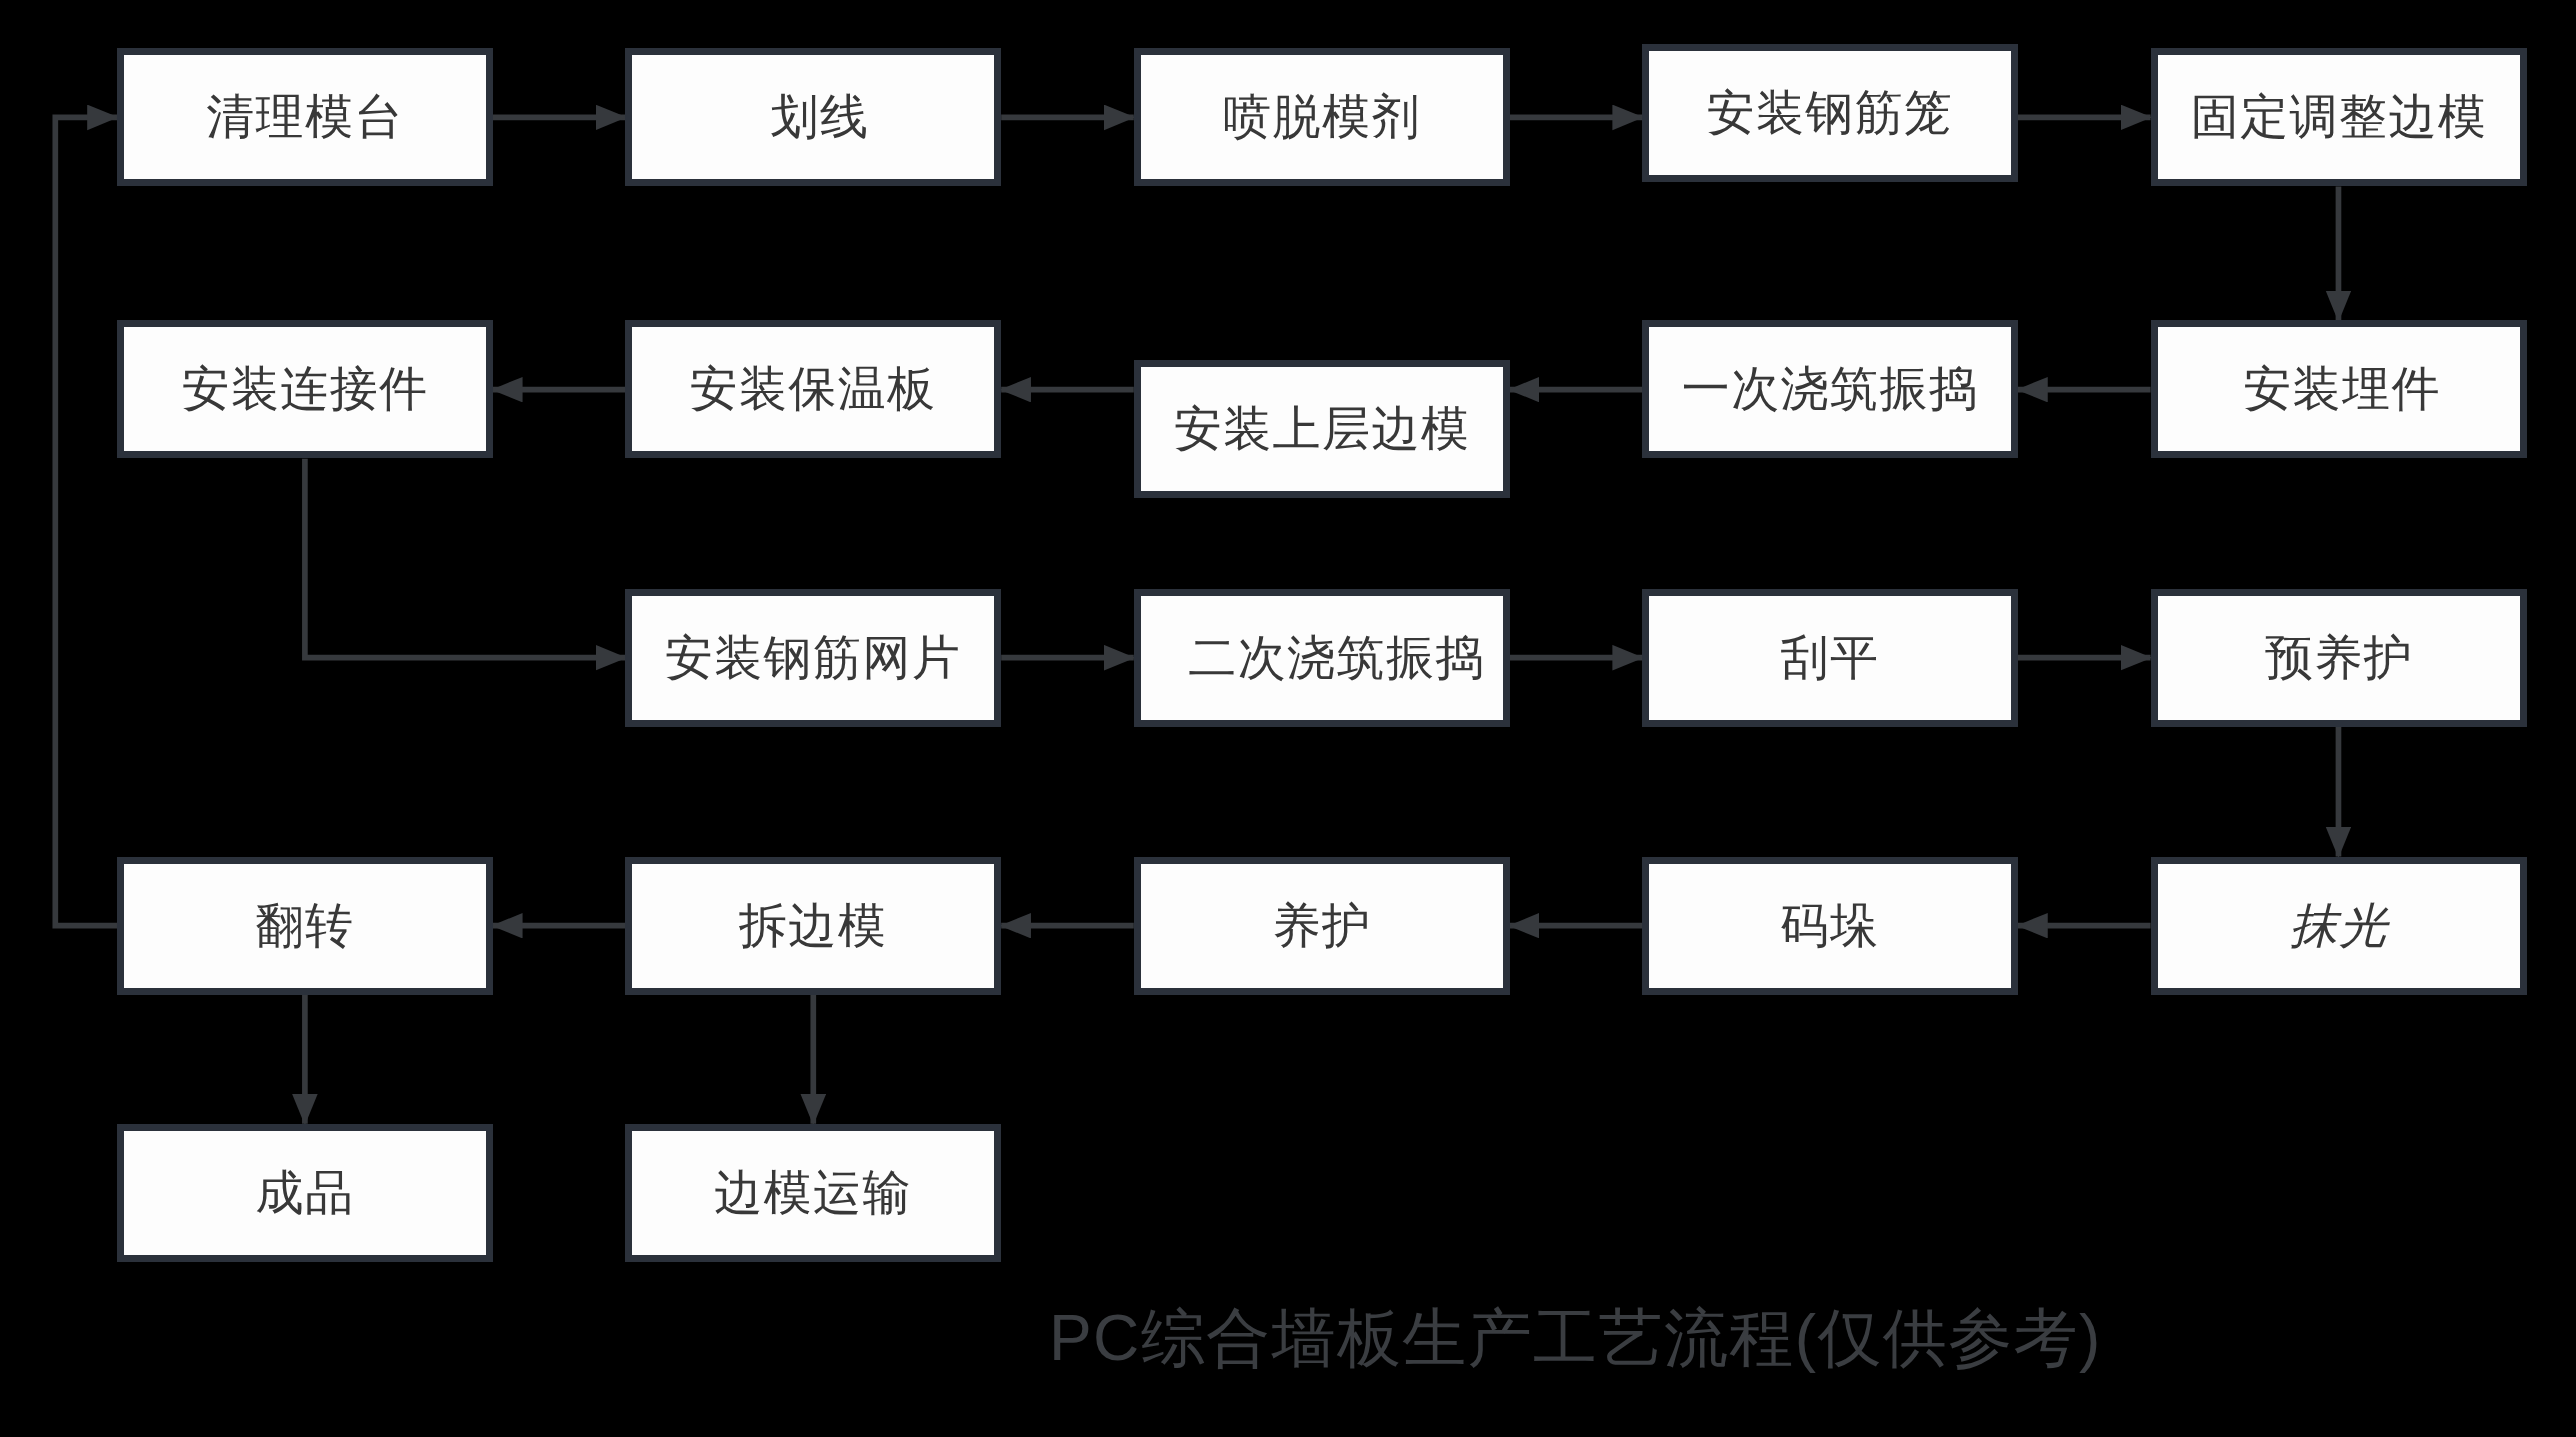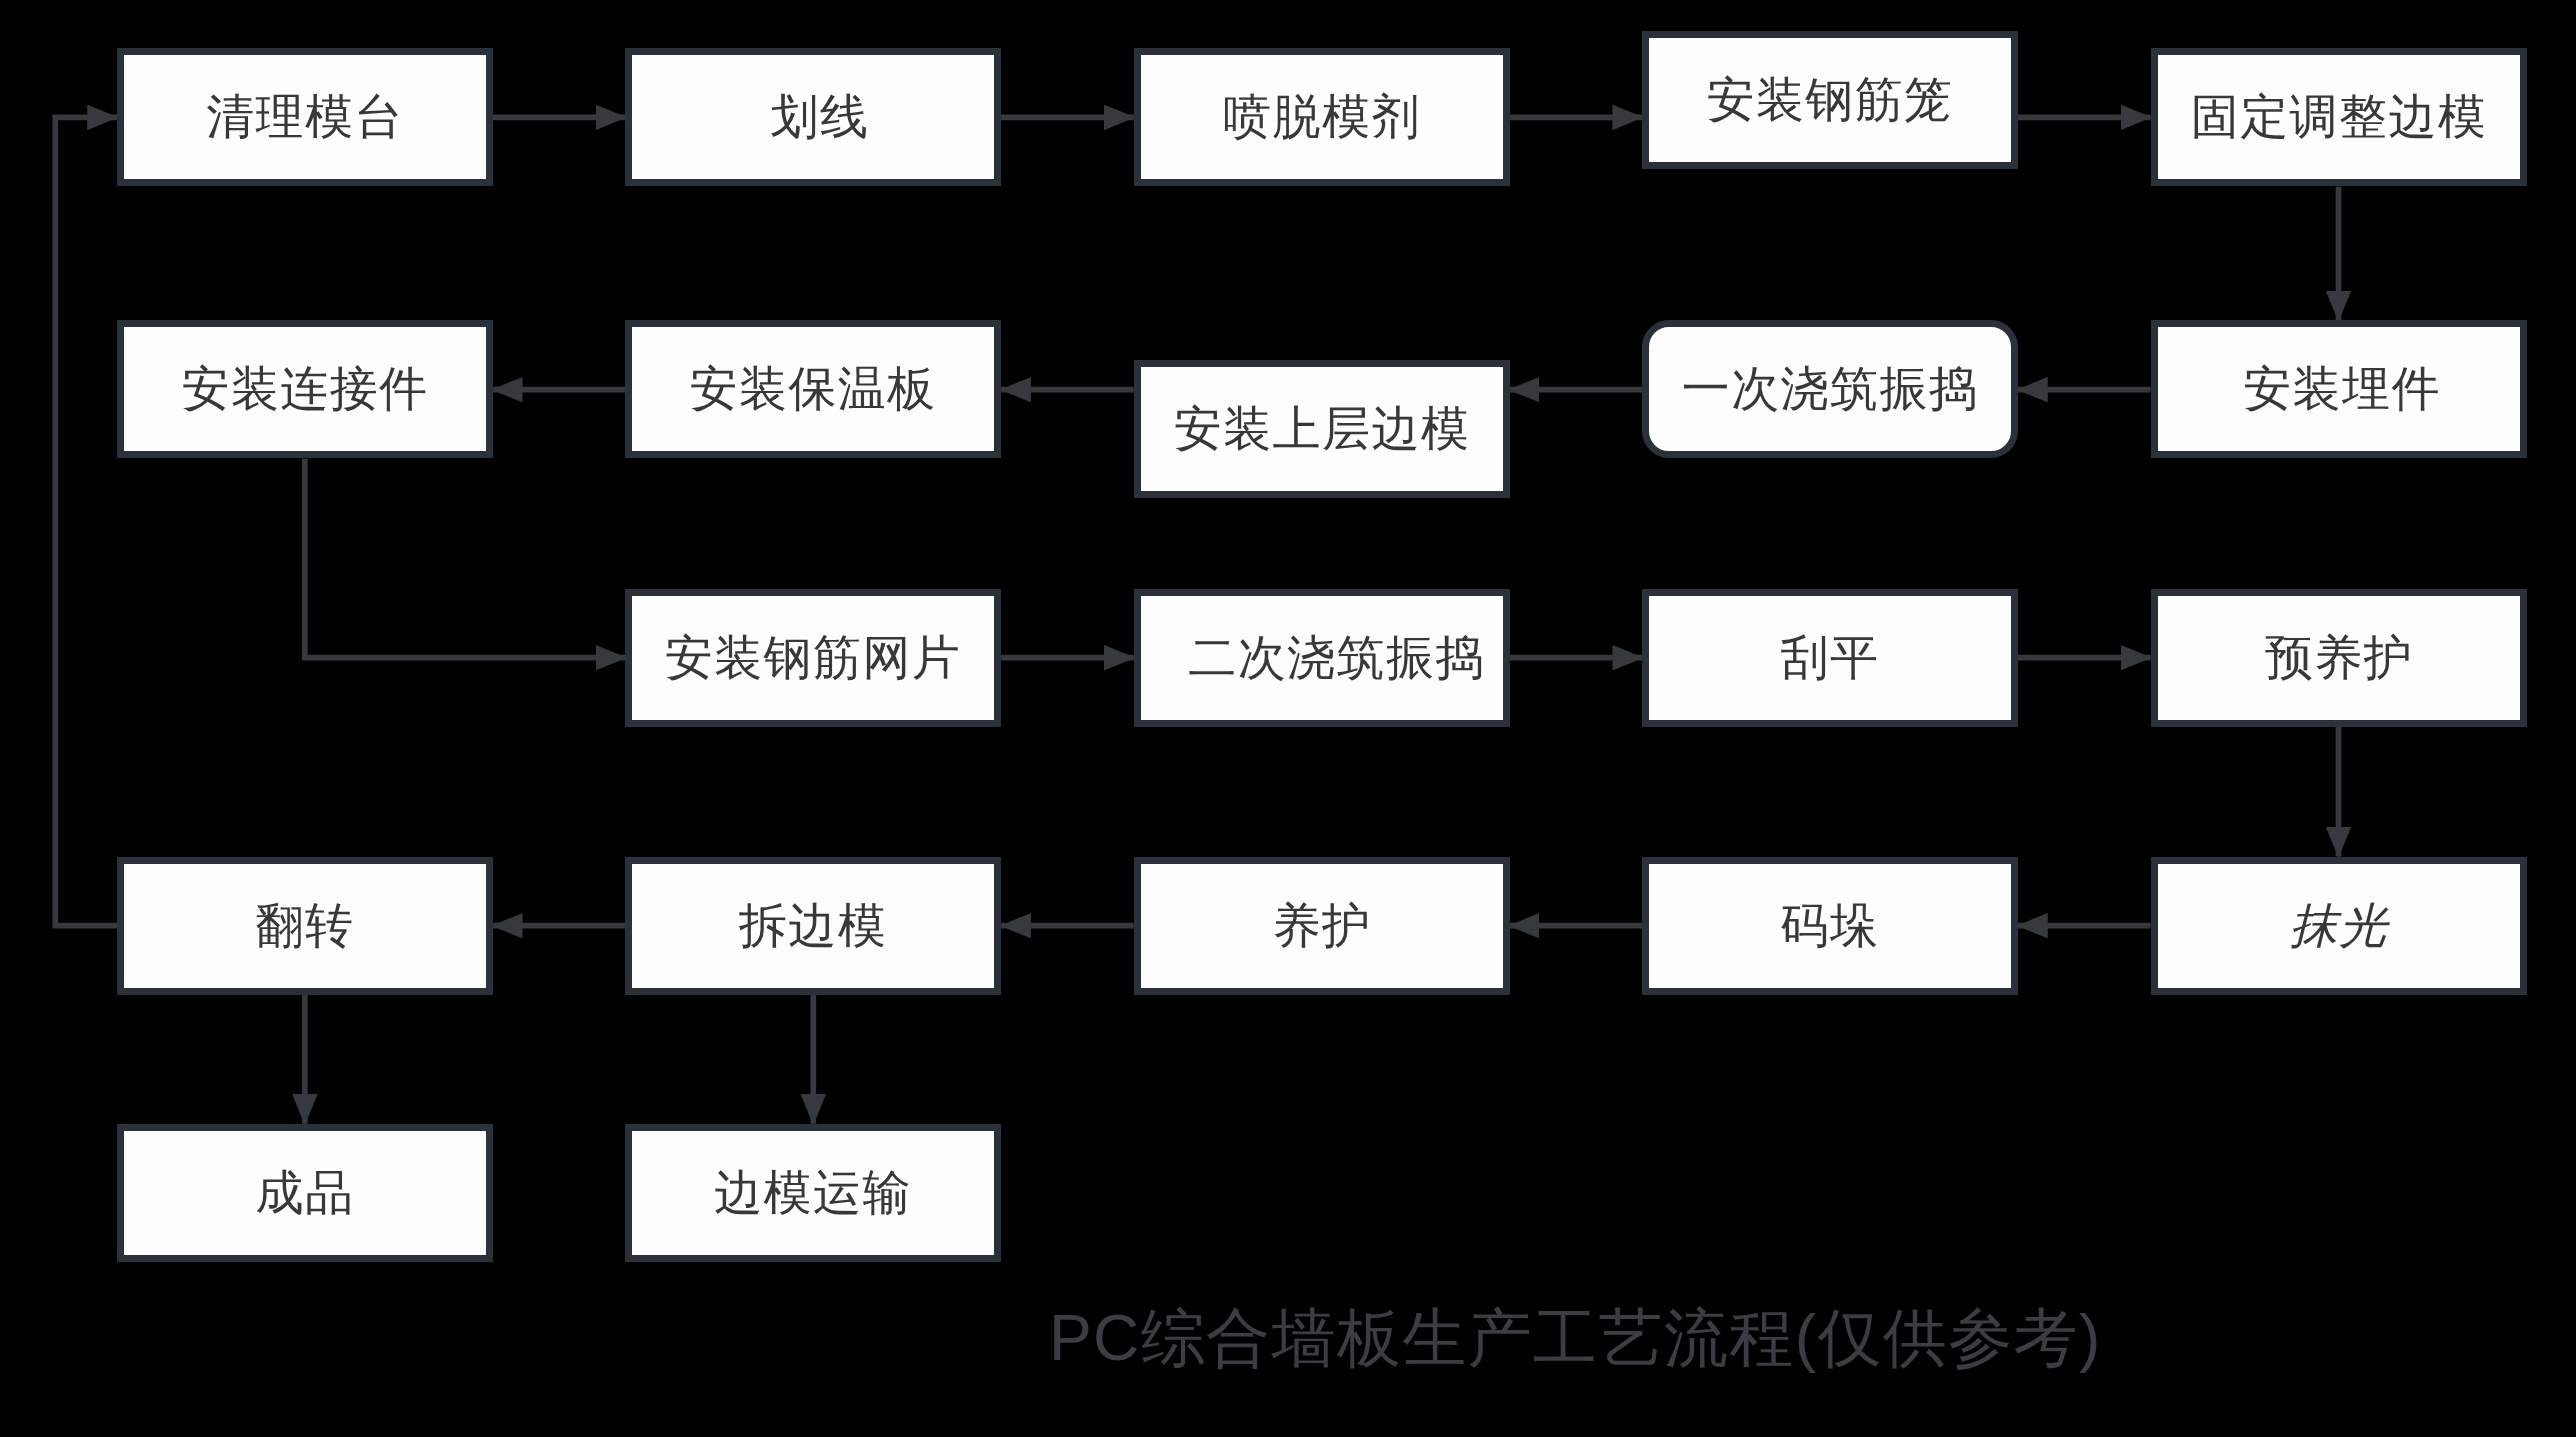--- a/index.html
+++ b/index.html
@@ -83,26 +83,26 @@
         <path class="edge" d="M 430 1403 V 1585" marker-end="url(#arrowhead)"></path>
         <path class="edge" d="M 1147 1403 V 1585" marker-end="url(#arrowhead)"></path>
         <path class="edge" d="M 165 1305.5 H 78 V 165.5 H 165" marker-end="url(#arrowhead)"></path>
       </g>
   </svg>
 
   <div id="nodes">
       <div class="flow-node" style="left: 117px; top: 48px; width: 376px; height: 138px;">清理模台</div>
       <div class="flow-node" style="left: 625px; top: 48px; width: 376px; height: 138px; padding-left: 14px;">划线</div>
       <div class="flow-node" style="left: 1134px; top: 48px; width: 376px; height: 138px;">喷脱模剂</div>
-      <div class="flow-node" style="left: 1642px; top: 31px; width: 376px; height: 138px;">安装钢筋笼</div>
+      <div class="flow-node" style="left: 1642px; top: 44px; width: 376px; height: 138px;">安装钢筋笼</div>
       <div class="flow-node" style="left: 2151px; top: 48px; width: 376px; height: 138px;">固定调整边模</div>
       <div class="flow-node" style="left: 117px; top: 320px; width: 376px; height: 138px;">安装连接件</div>
       <div class="flow-node" style="left: 625px; top: 320px; width: 376px; height: 138px;">安装保温板</div>
       <div class="flow-node" style="left: 1134px; top: 320px; width: 376px; height: 138px; margin-top: 40px;">安装上层边模</div>
-      <div class="flow-node" style="left: 1642px; top: 320px; width: 376px; height: 138px; border-radius: 27px;">一次浇筑振捣</div>
+      <div class="flow-node" style="left: 1642px; top: 320px; width: 376px; height: 138px;">一次浇筑振捣</div>
       <div class="flow-node" style="left: 2151px; top: 320px; width: 376px; height: 138px; padding-left: 6px;">安装埋件</div>
       <div class="flow-node" style="left: 625px; top: 589px; width: 376px; height: 138px;">安装钢筋网片</div>
       <div class="flow-node" style="left: 1134px; top: 589px; width: 376px; height: 138px; padding-left: 29px;">二次浇筑振捣</div>
       <div class="flow-node" style="left: 1642px; top: 589px; width: 376px; height: 138px;">刮平</div>
       <div class="flow-node" style="left: 2151px; top: 589px; width: 376px; height: 138px;">预养护</div>
       <div class="flow-node" style="left: 117px; top: 857px; width: 376px; height: 138px;">翻转</div>
       <div class="flow-node" style="left: 625px; top: 857px; width: 376px; height: 138px;">拆边模</div>
       <div class="flow-node" style="left: 1134px; top: 857px; width: 376px; height: 138px;">养护</div>
       <div class="flow-node" style="left: 1642px; top: 857px; width: 376px; height: 138px;">码垛</div>
       <div class="flow-node" style="left: 2151px; top: 857px; width: 376px; height: 138px; font-style: italic;">抹光</div>

